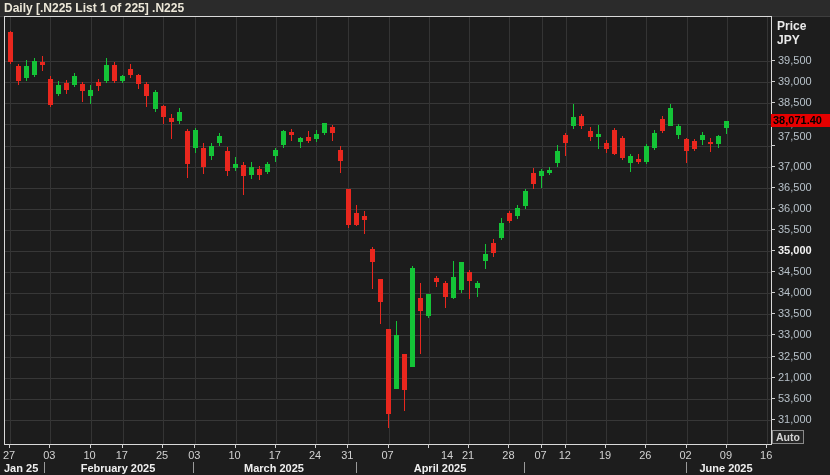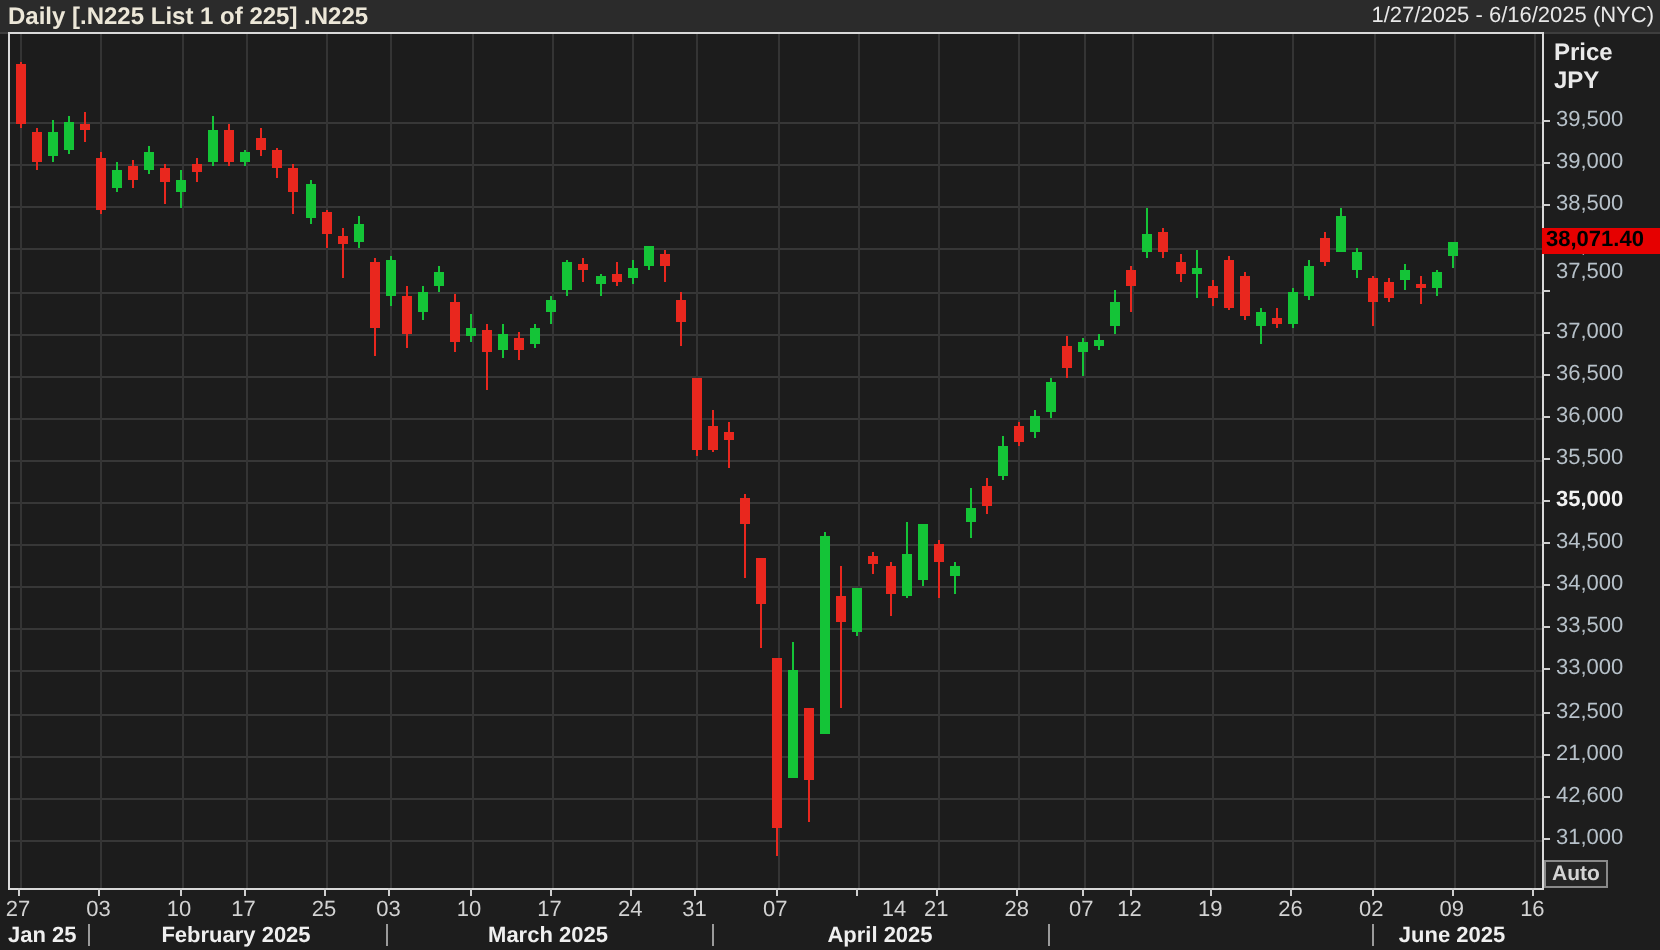--- a/index.html
+++ b/index.html
@@ -34,21 +34,20 @@
   .mlabel{position:absolute;top:19px;font-size:11px;font-weight:bold;color:#efefef;white-space:nowrap;transform:translateX(-50%);}
   .mlabel.left{transform:none;}
   .msep{position:absolute;top:19px;width:1px;height:11px;background:#9a9a9a;}
 </style>
 </head>
 <body>
 
 <div id="stage">
   <div id="titlebar">
     <span id="chart-title">Daily [.N225 List 1 of 225] .N225</span>
-    <span id="date-range">1/27/2025 - 6/16/2025 (NYC)</span>
   </div>
 
   <div id="plot-area">
       <div class="hgrid" style="top: 44.1px;"></div>
       <div class="hgrid" style="top: 65.2px;"></div>
       <div class="hgrid" style="top: 86.3px;"></div>
       <div class="hgrid" style="top: 107.4px;"></div>
       <div class="hgrid" style="top: 128.5px;"></div>
       <div class="hgrid" style="top: 149.6px;"></div>
       <div class="hgrid" style="top: 170.7px;"></div>
@@ -293,21 +292,21 @@
       <div class="plabel" style="top: 270.2px;">34,000</div>
       <div class="ptick" style="top: 297.3px;"></div>
       <div class="plabel" style="top: 291.3px;">33,500</div>
       <div class="ptick" style="top: 318.4px;"></div>
       <div class="plabel" style="top: 312.4px;">33,000</div>
       <div class="ptick" style="top: 339.5px;"></div>
       <div class="plabel" style="top: 333.5px;">32,500</div>
       <div class="ptick" style="top: 360.6px;"></div>
       <div class="plabel" style="top: 354.6px;">21,000</div>
       <div class="ptick" style="top: 381.7px;"></div>
-      <div class="plabel" style="top: 375.7px;">42,600</div>
+      <div class="plabel" style="top: 375.7px;">53,600</div>
       <div class="ptick" style="top: 402.8px;"></div>
       <div class="plabel" style="top: 396.8px;">31,000</div>
     </div>
   <div id="axis-head">
     <div>Price</div>
     <div>JPY</div>
   </div>
   <div id="last-price-box">38,071.40</div>
   <div id="auto-button">Auto</div>
 

